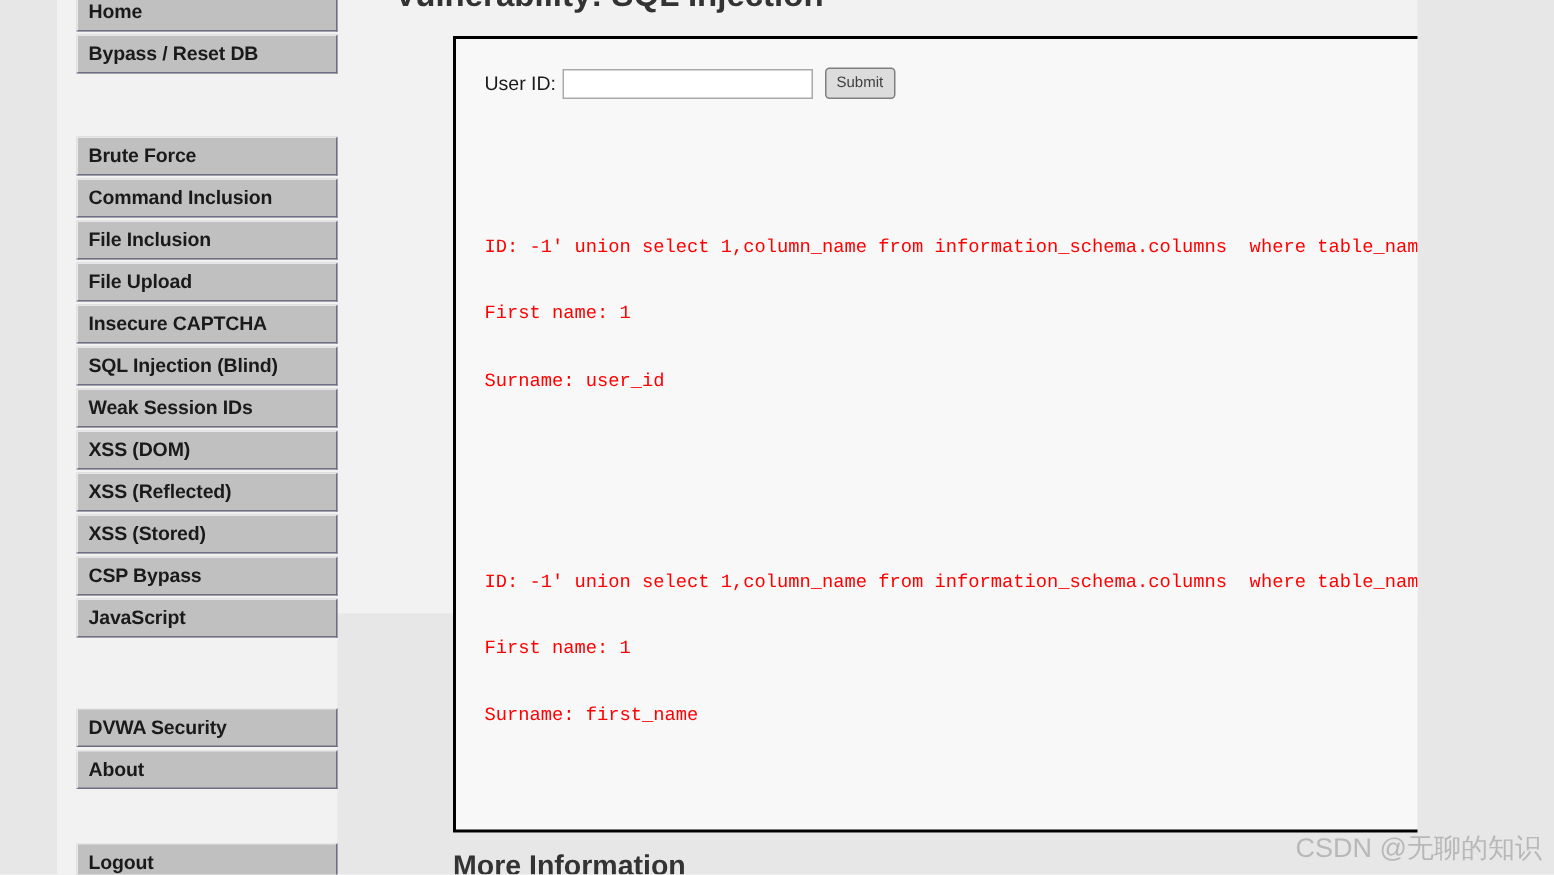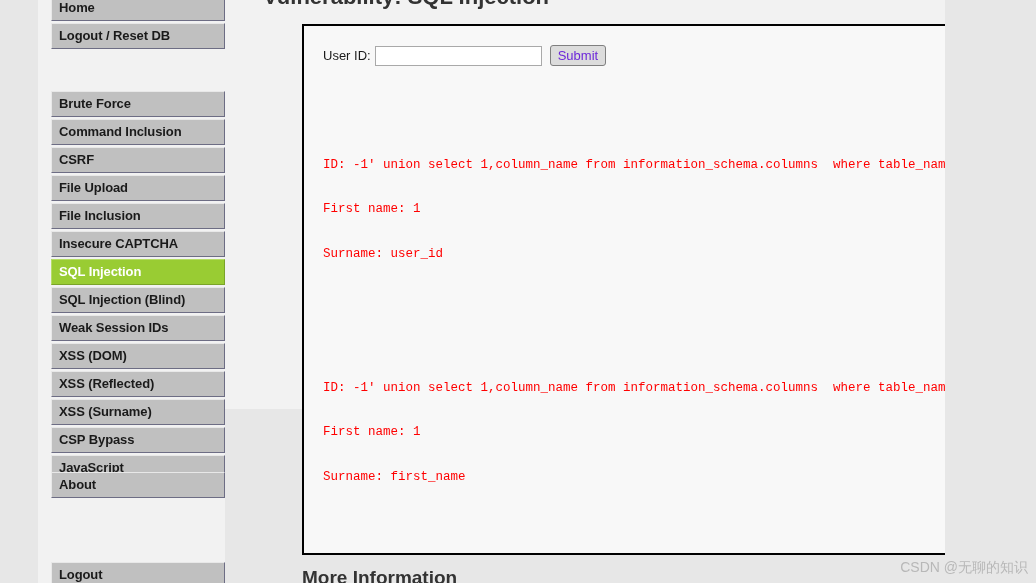--- a/index.html
+++ b/index.html
@@ -136,22 +136,22 @@
   }
   #submit-button {
     margin-left: 8px;
     box-sizing: border-box;
     height: 21px;
     padding: 0 7px;
     background: #dcdcdc;
     border: 1px solid #7f7f7f;
     border-radius: 3px;
     font-family: "Liberation Sans", sans-serif;
-    font-size: 13px;
-    color: #6d28d9;
+    font-size: 10px;
+    color: #404040;
     cursor: pointer;
   }
 
   
   #results {
     position: absolute;
     left: 19px;
     top: 57px;
     width: 900px;
     font-family: "Liberation Mono", monospace;
@@ -175,57 +175,56 @@
     font-weight: bold;
     color: #333333;
     white-space: nowrap;
   }
 
   
   #watermark {
     position: absolute;
     right: 8px;
     bottom: 6px;
-    font-size: 14px;
+    font-size: 18px;
     color: #b8b8b8;
     white-space: nowrap;
     pointer-events: none;
     font-family: "Liberation Sans", sans-serif;
   }
 </style>
 </head>
 <body>
 
 <div id="page-frame">
 
   <nav id="sidebar">
 
     <div class="nav-group" id="grp-main">
       <a class="nav-item">Home</a>
-      <a class="nav-item">Logout / Reset DB</a>
+      <a class="nav-item">Bypass / Reset DB</a>
     </div>
 
     <div class="nav-group" id="grp-vulns">
       <a class="nav-item">Brute Force</a>
       <a class="nav-item">Command Inclusion</a>
-      <a class="nav-item">CSRF</a>
+      <a class="nav-item">File Inclusion</a>
       <a class="nav-item">File Upload</a>
-      <a class="nav-item">File Inclusion</a>
       <a class="nav-item">Insecure CAPTCHA</a>
-      <a class="nav-item active">SQL Injection</a>
       <a class="nav-item">SQL Injection (Blind)</a>
       <a class="nav-item">Weak Session IDs</a>
       <a class="nav-item">XSS (DOM)</a>
       <a class="nav-item">XSS (Reflected)</a>
-      <a class="nav-item">XSS (Surname)</a>
+      <a class="nav-item">XSS (Stored)</a>
       <a class="nav-item">CSP Bypass</a>
       <a class="nav-item">JavaScript</a>
     </div>
 
     <div class="nav-group" id="grp-meta">
+      <a class="nav-item">DVWA Security</a>
       <a class="nav-item">About</a>
     </div>
 
     <div class="nav-group" id="grp-logout">
       <a class="nav-item">Logout</a>
     </div>
 
   </nav>
 
   <main id="content">

